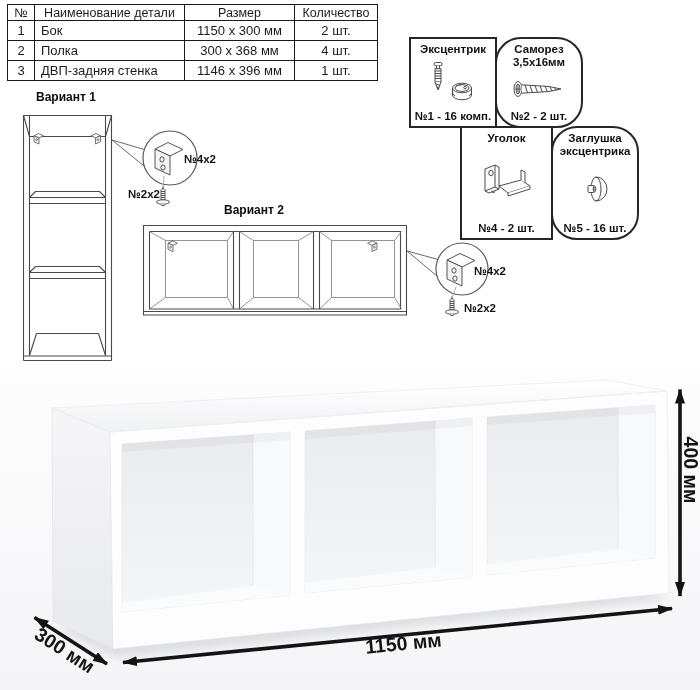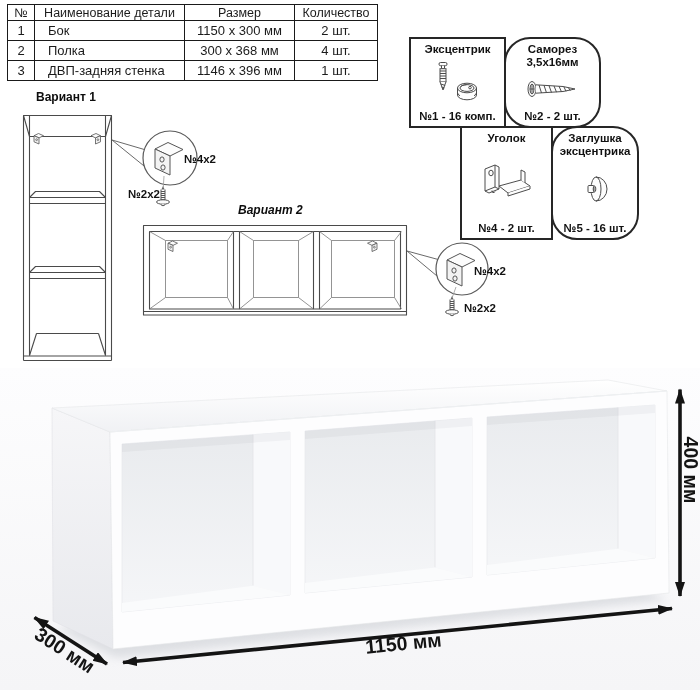--- a/index.html
+++ b/index.html
@@ -10,40 +10,40 @@
   
   .parts-table{
     position:absolute; left:7px; top:4px; border-collapse:collapse;
     font-size:13px; color:#1b1b1b; table-layout:fixed;
   }
   .parts-table th,.parts-table td{
     border:1.5px solid #1a1a1a; padding:0 4px; height:19px;
     text-align:center; font-weight:normal; white-space:nowrap; overflow:hidden;
   }
   .parts-table th{height:15px; font-size:12.5px;}
-  .parts-table td.cell-name{text-align:left; padding-left:13px;}
+  .parts-table td.cell-name{text-align:left; padding-left:6px;}
   
   .hw-row{position:absolute; display:flex;}
   .hw-row1{left:409px; top:37px;}
   .hw-row2{left:460px; top:126px;}
   .hw-cell{
     box-sizing:border-box; border:2px solid #262626; background:#fff;
     display:flex; flex-direction:column; align-items:center; justify-content:space-between;
   }
   .hw-cell + .hw-cell{margin-left:-2px;border-radius:26px;}
-  .hw-row1 .hw-cell{width:97px; height:91px;}
+  .hw-row1 .hw-cell{width:88px; height:91px;}
   .hw-row2 .hw-cell{width:93px; height:114px;}
   .hw-row2 .hw-cell:last-child{width:88px;}
   .hw-title{font-weight:bold; font-size:11.5px; line-height:1.12; text-align:center; margin-top:4px; color:#111;}
   .hw-count{font-weight:bold; font-size:11.5px; text-align:left; margin-bottom:4px; color:#111;}
   .hw-icon{flex:1; display:flex; align-items:center; justify-content:center;}
   
   .variant-title{position:absolute; font-weight:bold; font-size:12px; color:#0d0d0d;}
   .v1-title{left:36px; top:90px;}
-  .v2-title{left:238px; top:203px;font-style:italic;}
+  .v2-title{left:224px; top:203px;}
   .diagram-svg{position:absolute;}
   svg text{font-family:"Liberation Sans", sans-serif;}
   .callout-label{font-size:11.5px; font-weight:bold; fill:#111;}
   .dim-label{font-size:19.5px; font-weight:bold; fill:#141414;}
 </style>
 </head>
 <body>
 
 <div class="page">
 

